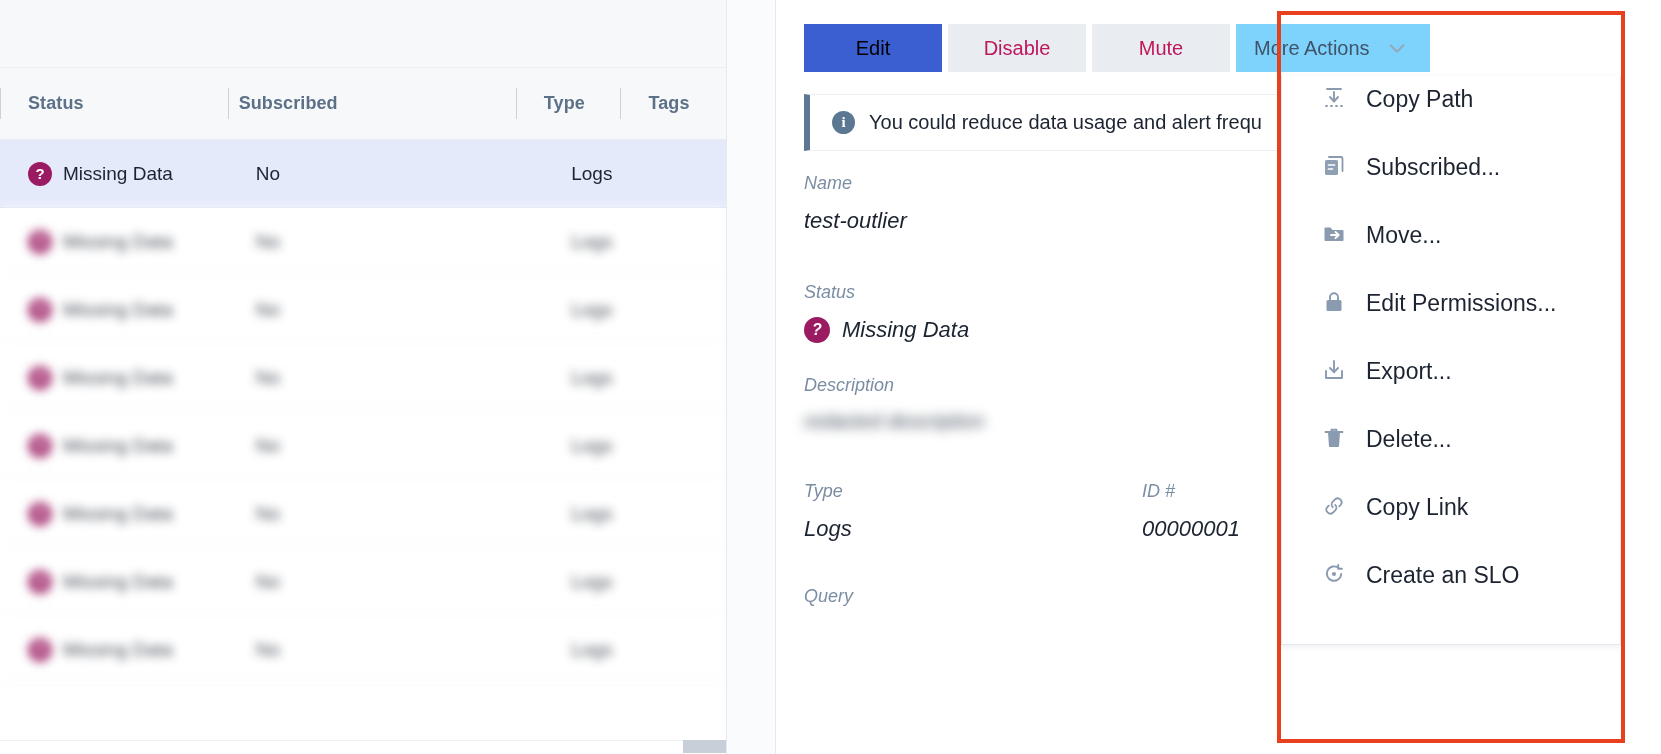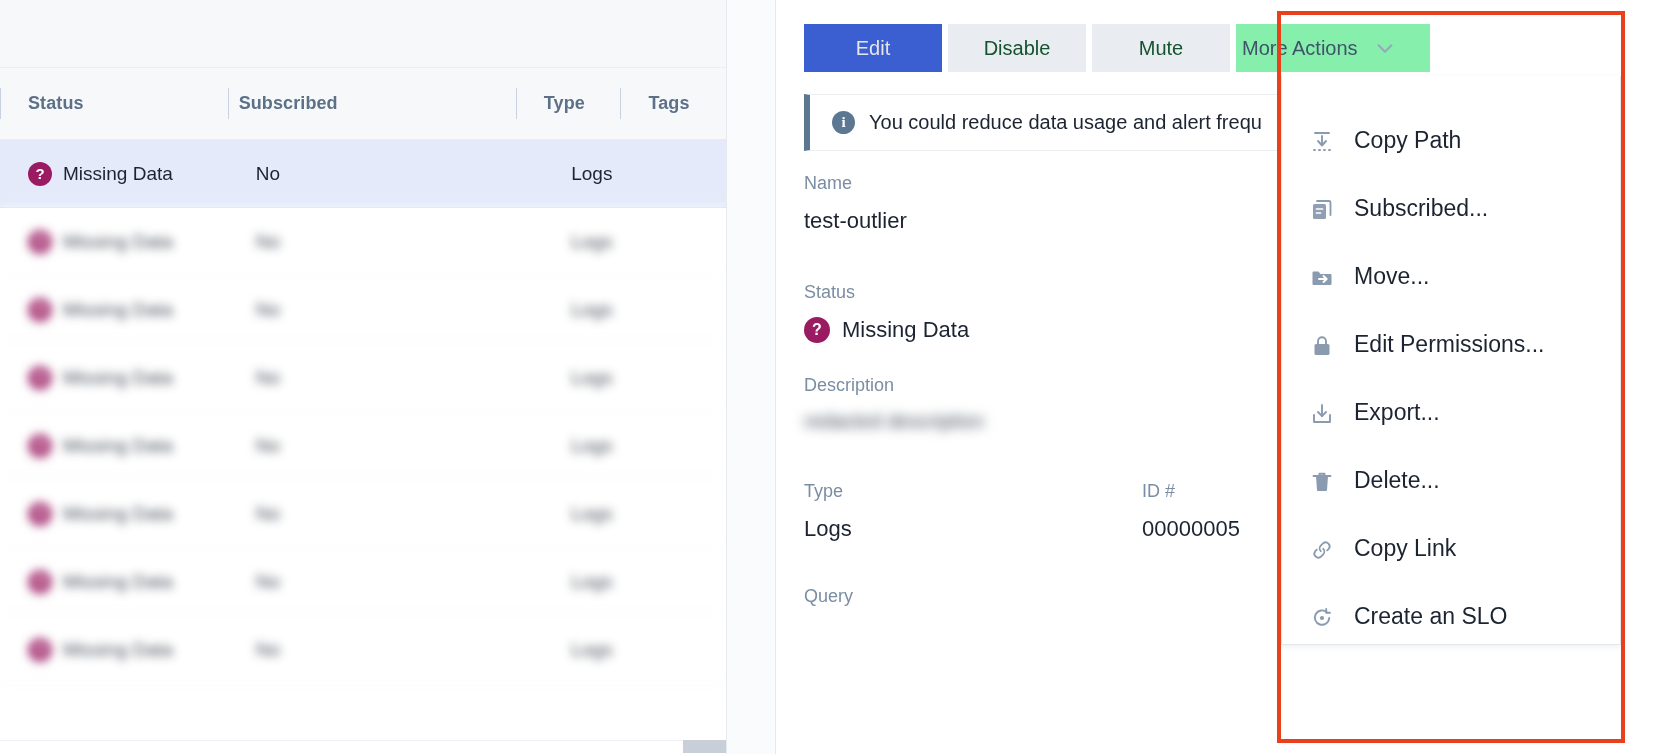--- a/index.html
+++ b/index.html
@@ -148,27 +148,27 @@
     min-width: 138px;
     display: inline-flex;
     align-items: center;
     justify-content: center;
     padding: 0 18px;
     font-size: 20px;
     border: none;
     cursor: pointer;
     font-family: inherit;
   }
-  .btn-primary { background: #3b5fd0; color: #e5e5e5; width: 138px; }
-  .btn-plain   { background: #e9edf1; color: #14532d; width: 138px; }
+  .btn-primary { background: #3b5fd0; color: #000000; width: 138px; }
+  .btn-plain   { background: #e9edf1; color: #be185d; width: 138px; }
   .btn-more {
-    background: #86efac; color: #40536b;
+    background: #7dd3fc; color: #40536b;
     width: 194px;
     justify-content: flex-start;
-    padding-left: 6px;
+    padding-left: 18px;
     gap: 16px;
   }
   .chev { color: #97a7bb; display: inline-flex; }
 
   .info-banner {
     margin: 22px 0 0 27px;
     width: 740px;
     height: 57px;
     display: flex;
     align-items: center;
@@ -184,21 +184,21 @@
     border-radius: 50%;
     background: #5b7792;
     color: #fff;
     font-size: 15px; font-weight: bold;
     display: inline-flex; align-items: center; justify-content: center;
     font-family: "Liberation Serif", serif;
     flex: none;
   }
   .info-text { font-size: 20px; color: #1c2431; white-space: nowrap; }
 
-  .field { padding: 0 0 0 27px; }
+  .field { padding: 0 0 0 27px; font-style: italic; }
   .field-label {
     font-size: 18px;
     color: #7b8da3;
     margin-bottom: 14px;
   }
   .field-value {
     font-size: 22px;
     color: #1c2431;
   }
   .field-value.with-icon { display: flex; align-items: center; gap: 12px; }
@@ -235,23 +235,23 @@
     width: 340px;
     background: #ffffff;
     border: 1px solid #e4e7ec;
     border-top: none;
     box-shadow: 0 2px 6px rgba(20,30,50,.07);
     z-index: 30;
     padding: 10px 0 14px 0;
   }
   .menu-item {
     display: flex;
-    align-items: flex-end;
+    align-items: flex-start;
     height: 68px;
-    padding-left: 28px;
+    padding-left: 40px;
     gap: 20px;
     cursor: pointer;
     background: #ffffff;
   }
   .menu-ico {
     width: 24px; height: 24px;
     flex: none;
     display: inline-flex;
     align-items: center;
     justify-content: center;
@@ -400,21 +400,21 @@
       <div class="field-value blur-text">redacted description</div>
     </div>
 
     <div class="field two-col" style="margin-top:48px;">
       <div>
         <div class="field-label">Type</div>
         <div class="field-value">Logs</div>
       </div>
       <div>
         <div class="field-label">ID #</div>
-        <div class="field-value">00000005</div>
+        <div class="field-value">00000001</div>
       </div>
     </div>
 
     <div class="field" style="margin-top:44px;">
       <div class="field-label">Query</div>
     </div>
   </div>
 
   <div class="menu" id="more-actions-menu">
       <div class="menu-item">

